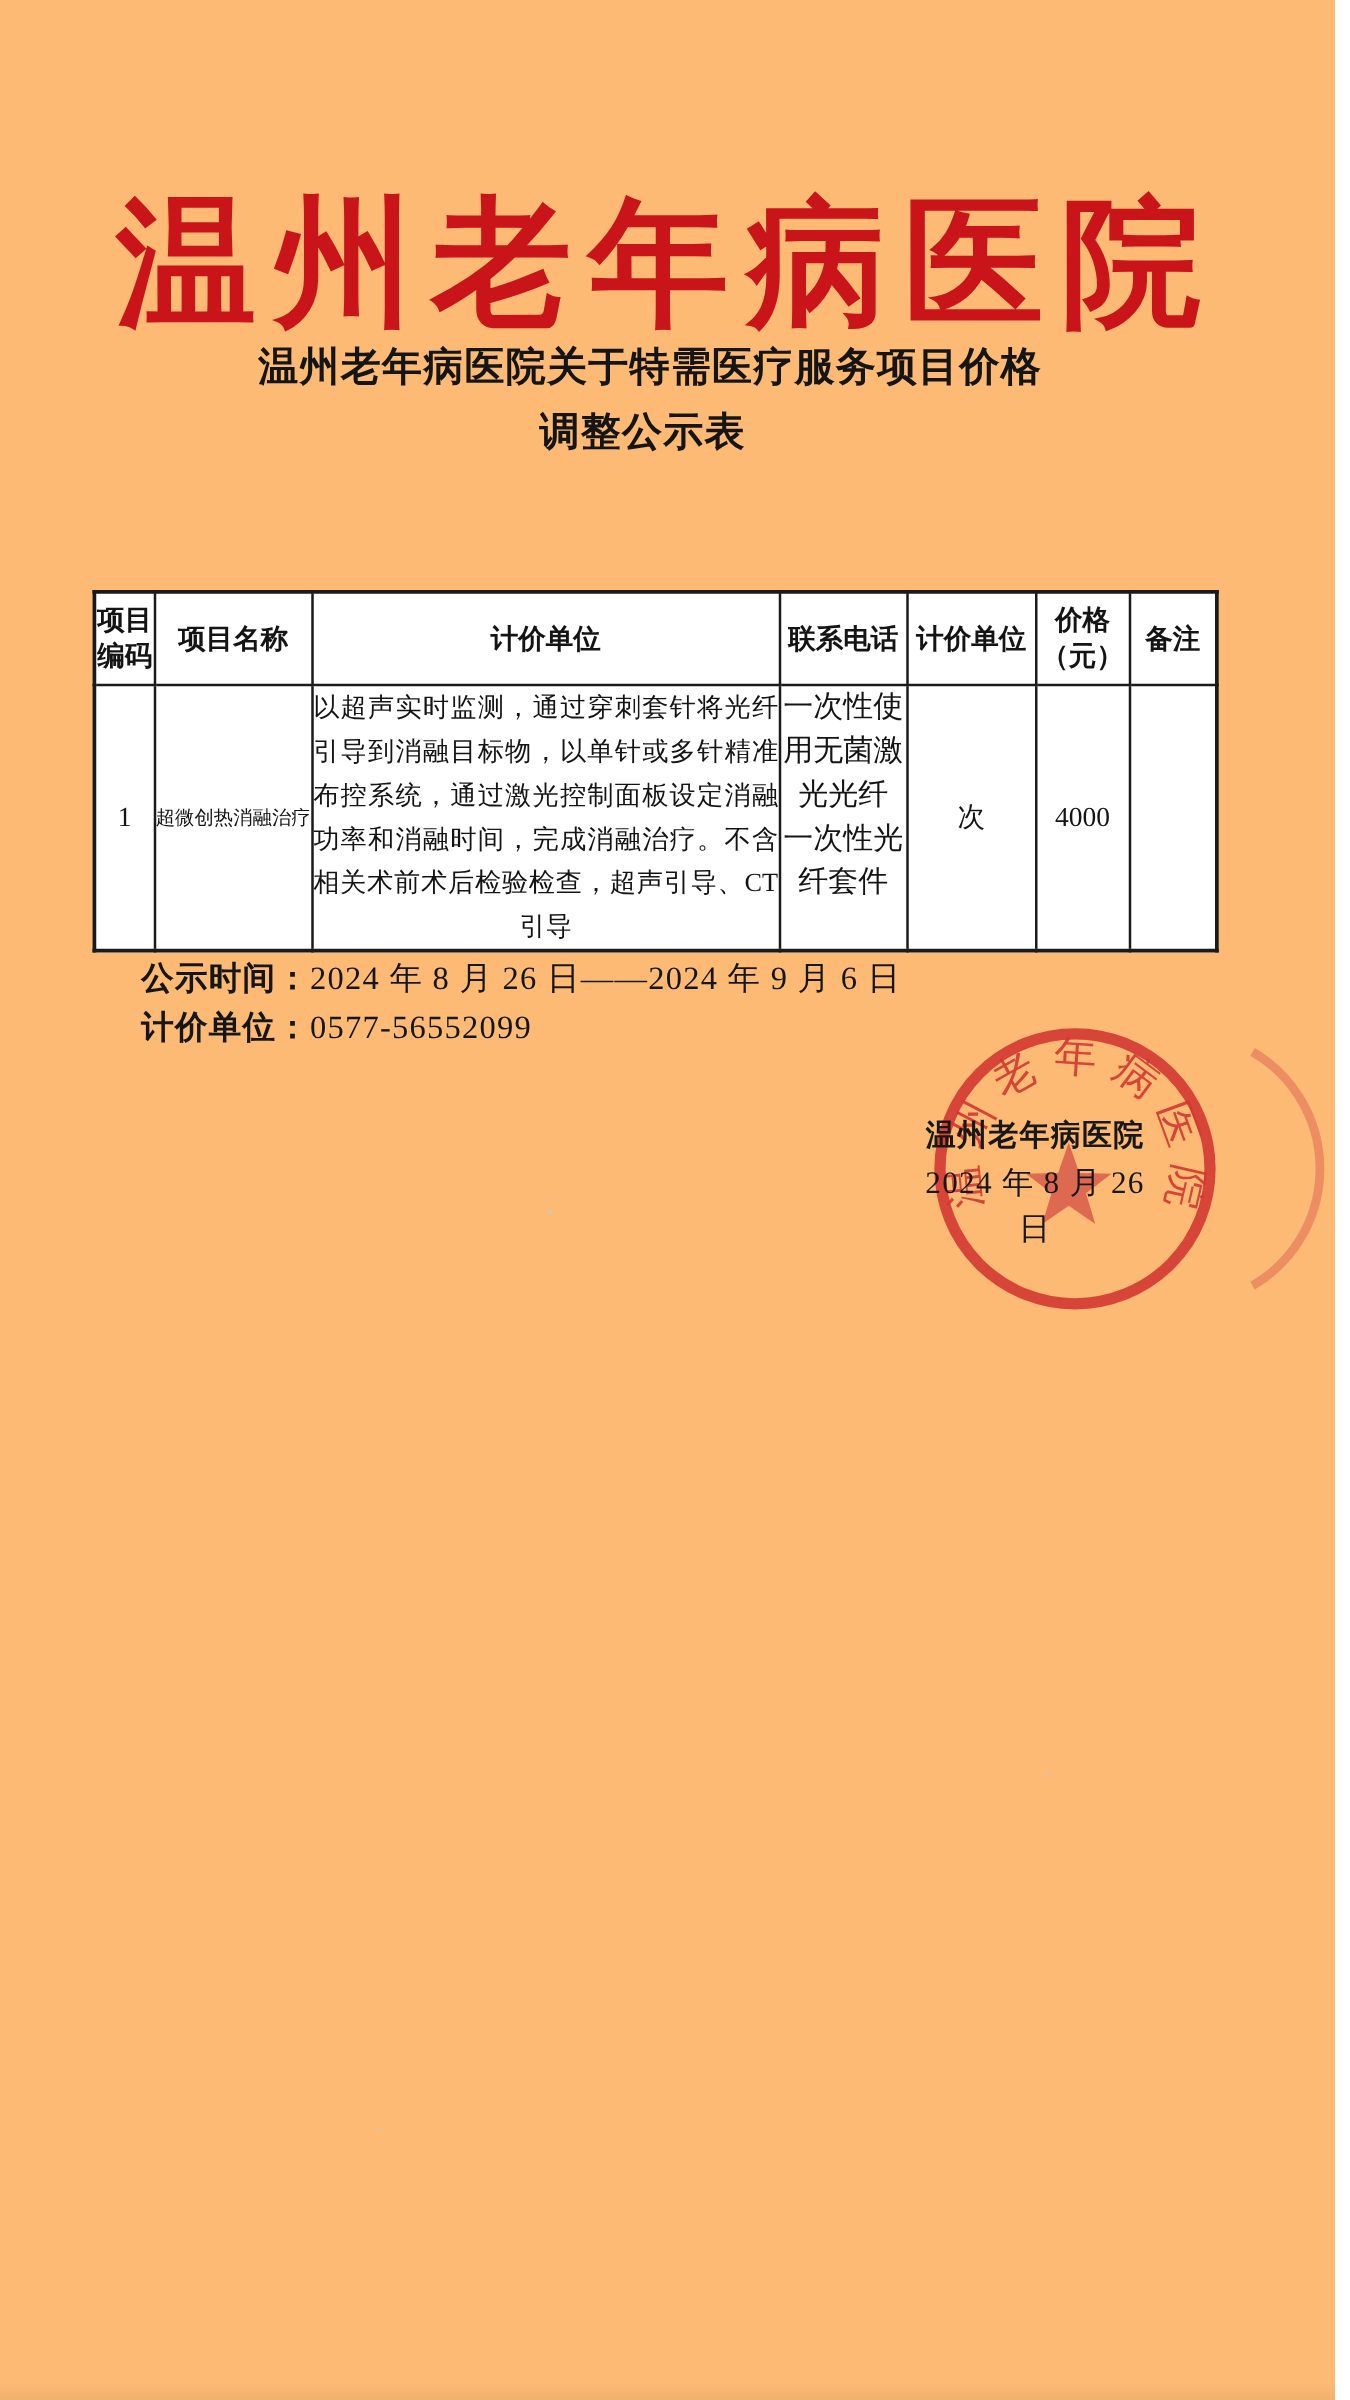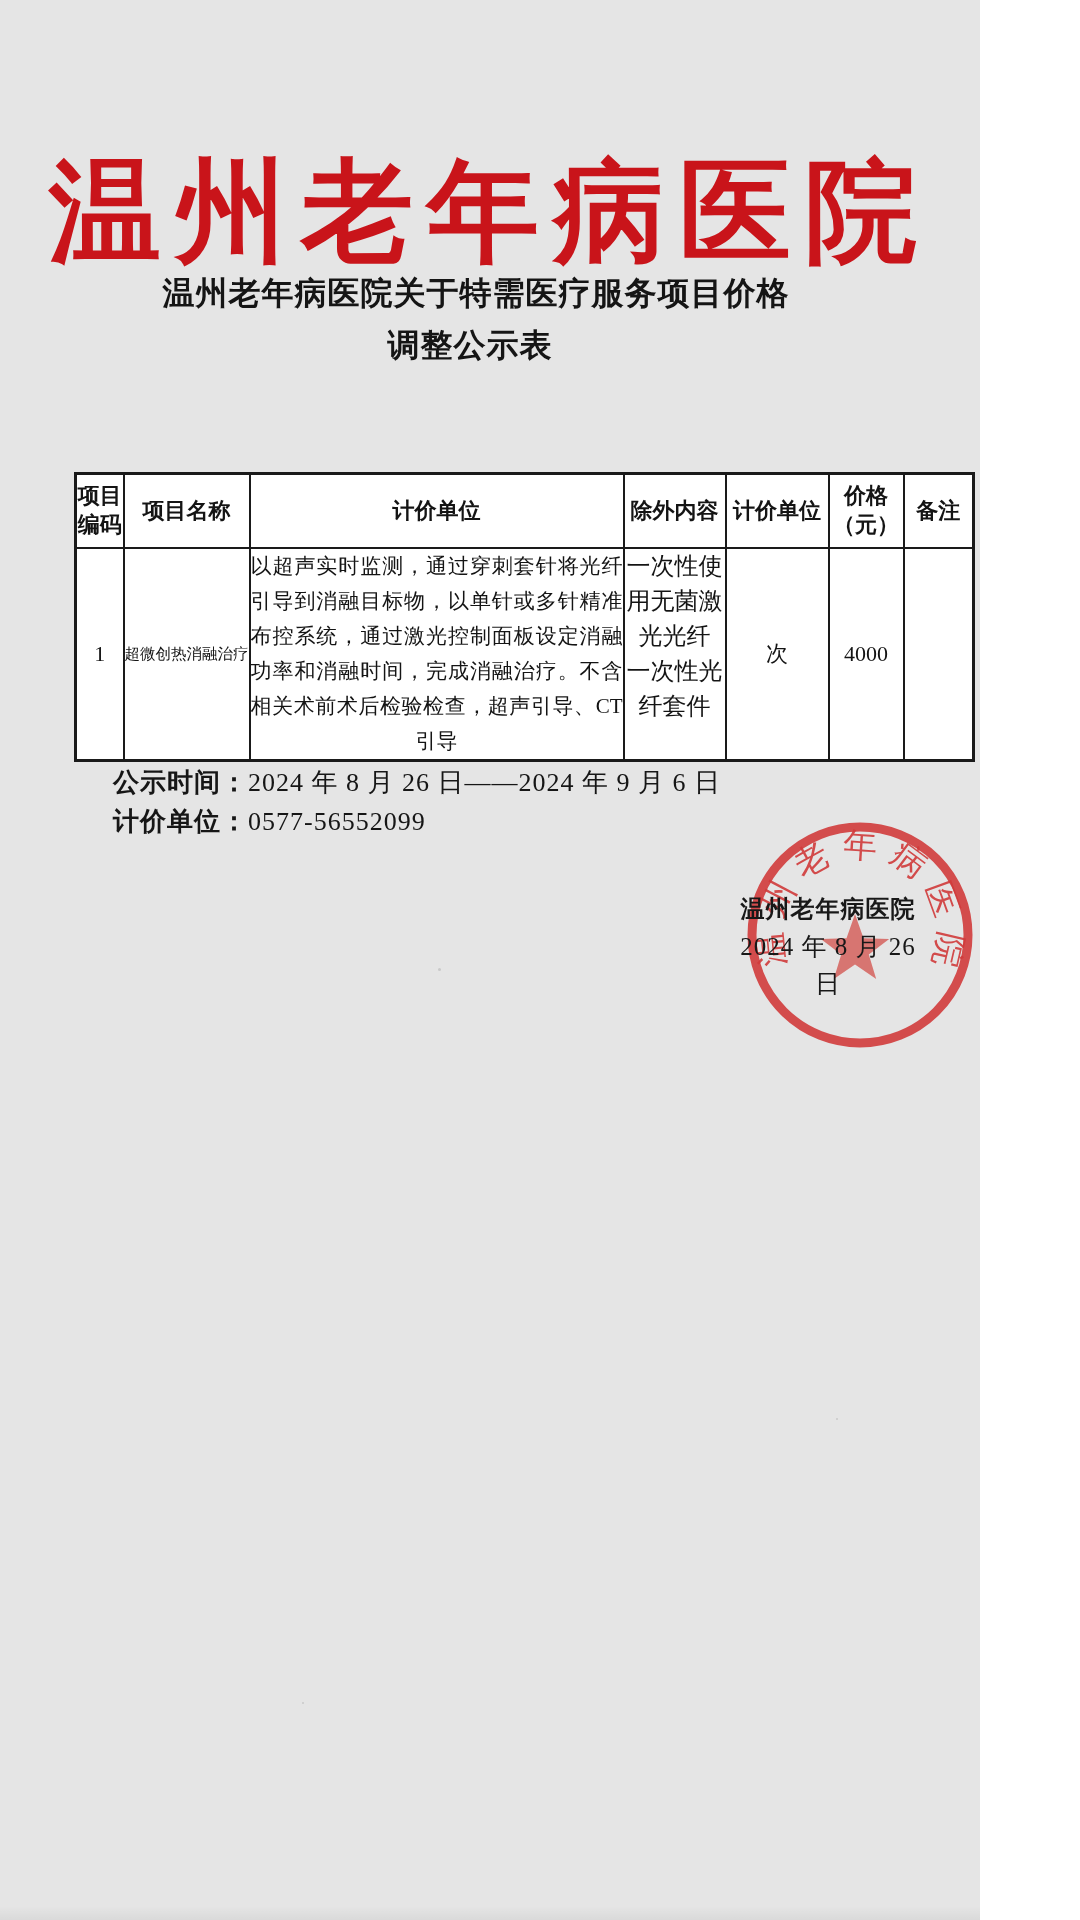--- a/index.html
+++ b/index.html
@@ -1,19 +1,19 @@
 <!DOCTYPE html>
 <html><head>
 <meta charset="utf-8">
 <style>
   html,body{margin:0;padding:0;background:#ffffff;}
   .page{
     position:relative;
-    width:980px;height:1920px;
-    background:#e5e5e5;
+    width:1068px;height:1920px;
+    background:#fdba74;
     overflow:hidden;
     font-family:"Liberation Serif","DejaVu Serif",serif;
     color:#1c1c1c;
   }
   
   .masthead{
     position:absolute;top:142px;left:0;width:100%;
     text-align:center;
     font-size:112px;line-height:1.25;
     font-weight:900;
@@ -143,21 +143,21 @@
         <col style="width:103px">
         <col style="width:75px">
       <col style="width:70px">
     </colgroup>
     <thead>
       <tr>
         <th>项目
 编码</th>
         <th>项目名称</th>
         <th>计价单位</th>
-        <th>除外内容</th>
+        <th>联系电话</th>
         <th>计价单位</th>
         <th>价格
 （元）</th>
         <th>备注</th>
       </tr>
     </thead>
     <tbody>
       <tr class="row-data">
         <td class="cell-center">1</td>
         <td class="cell-name">超微创热消融治疗</td>

